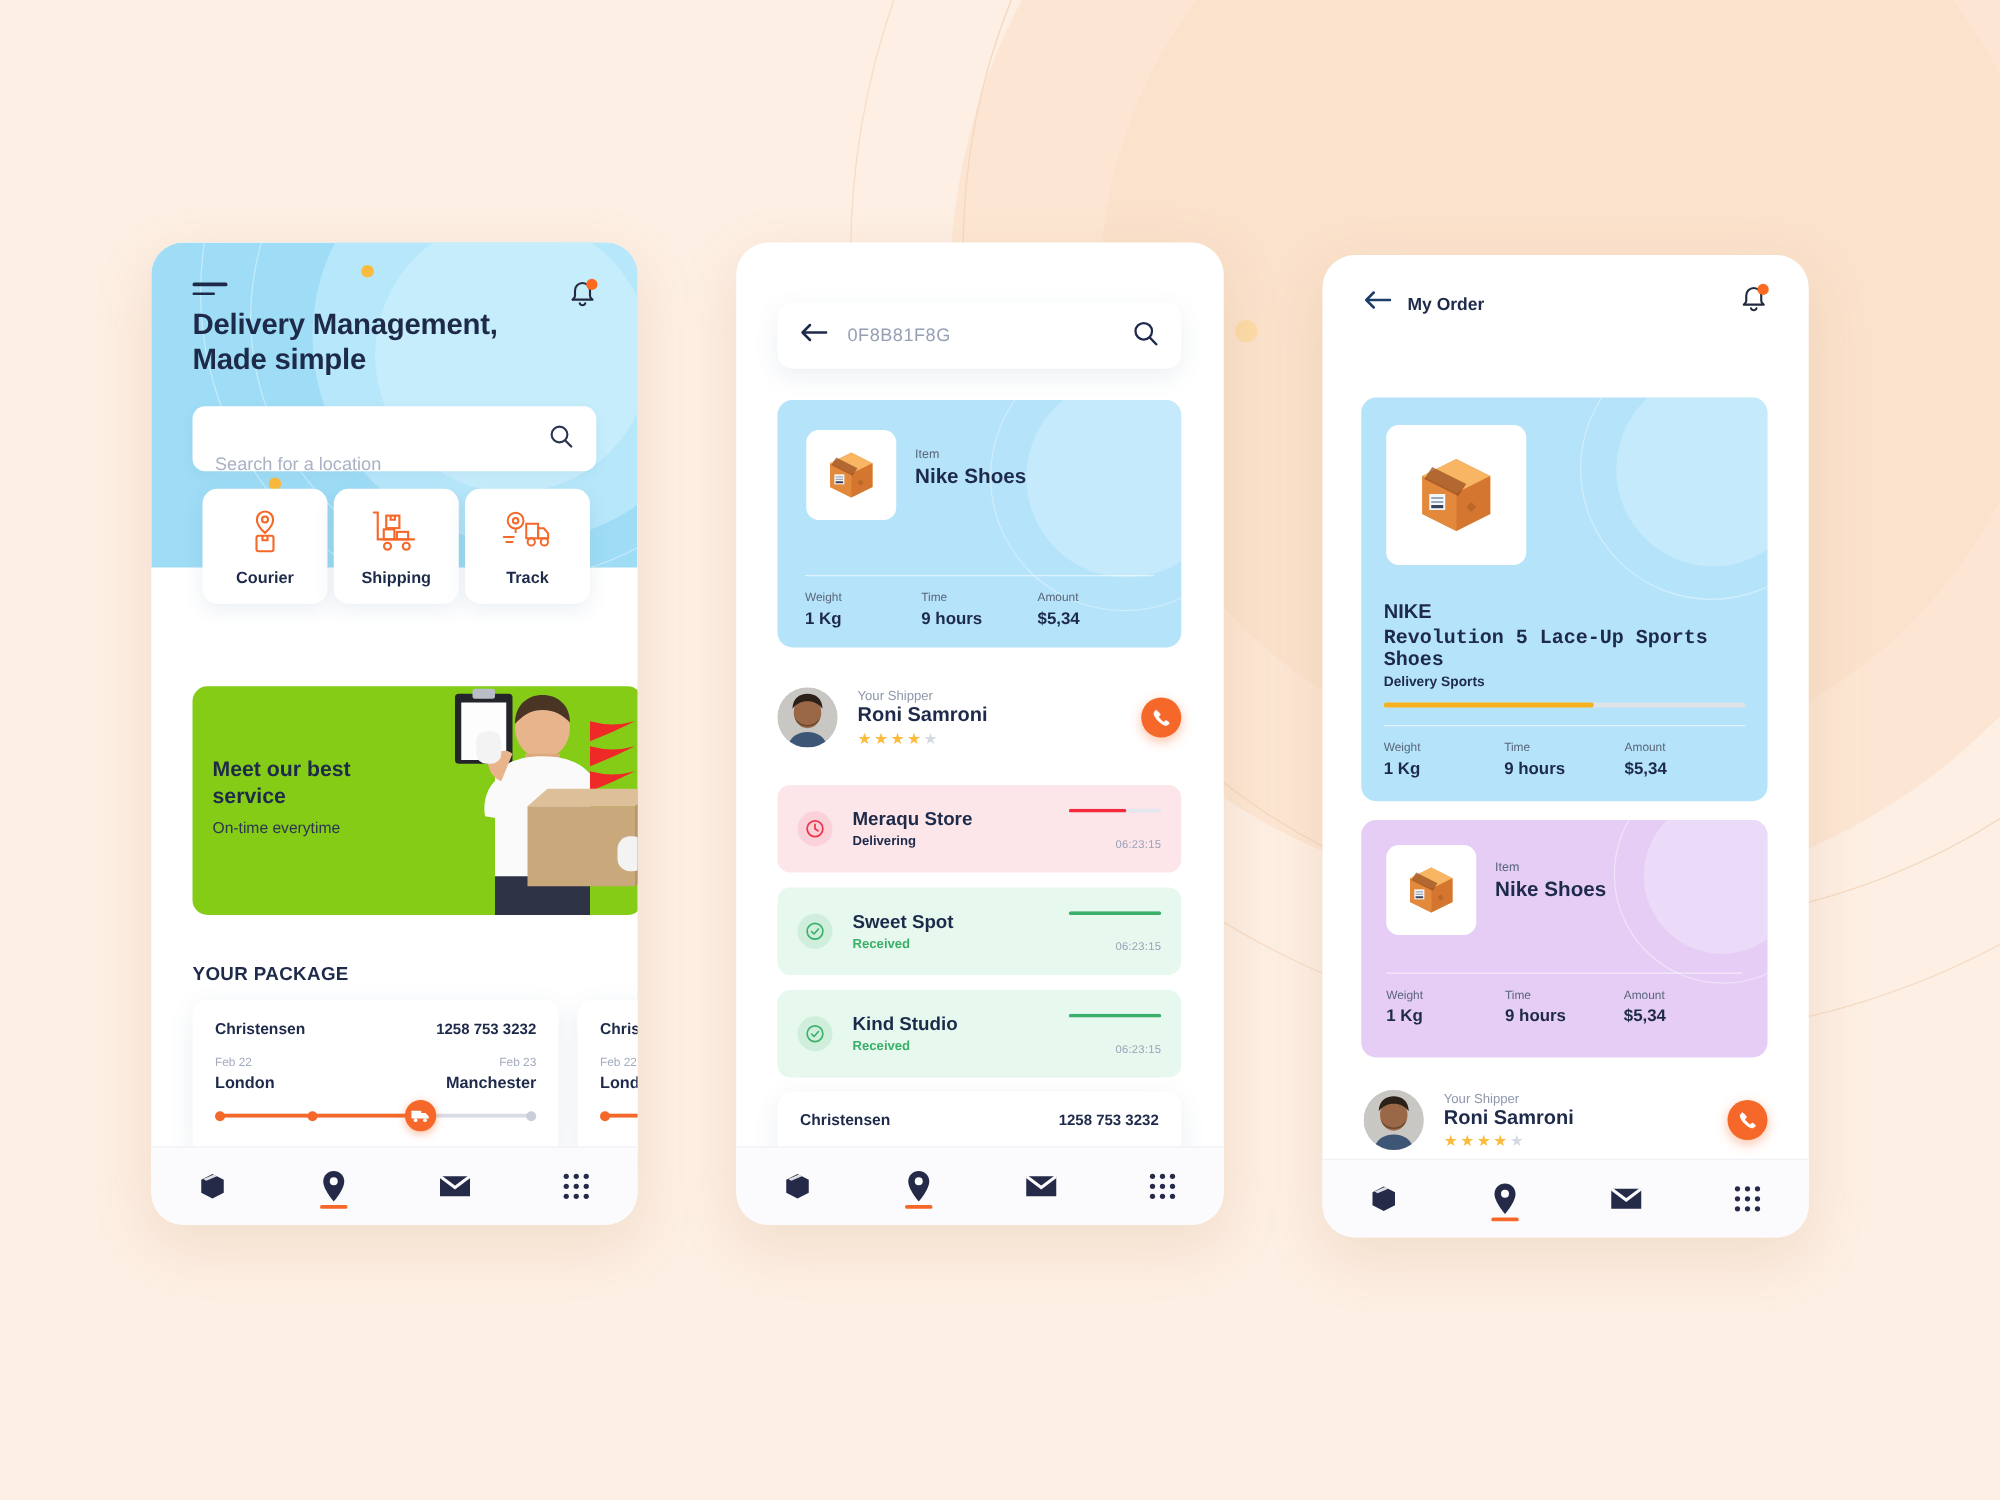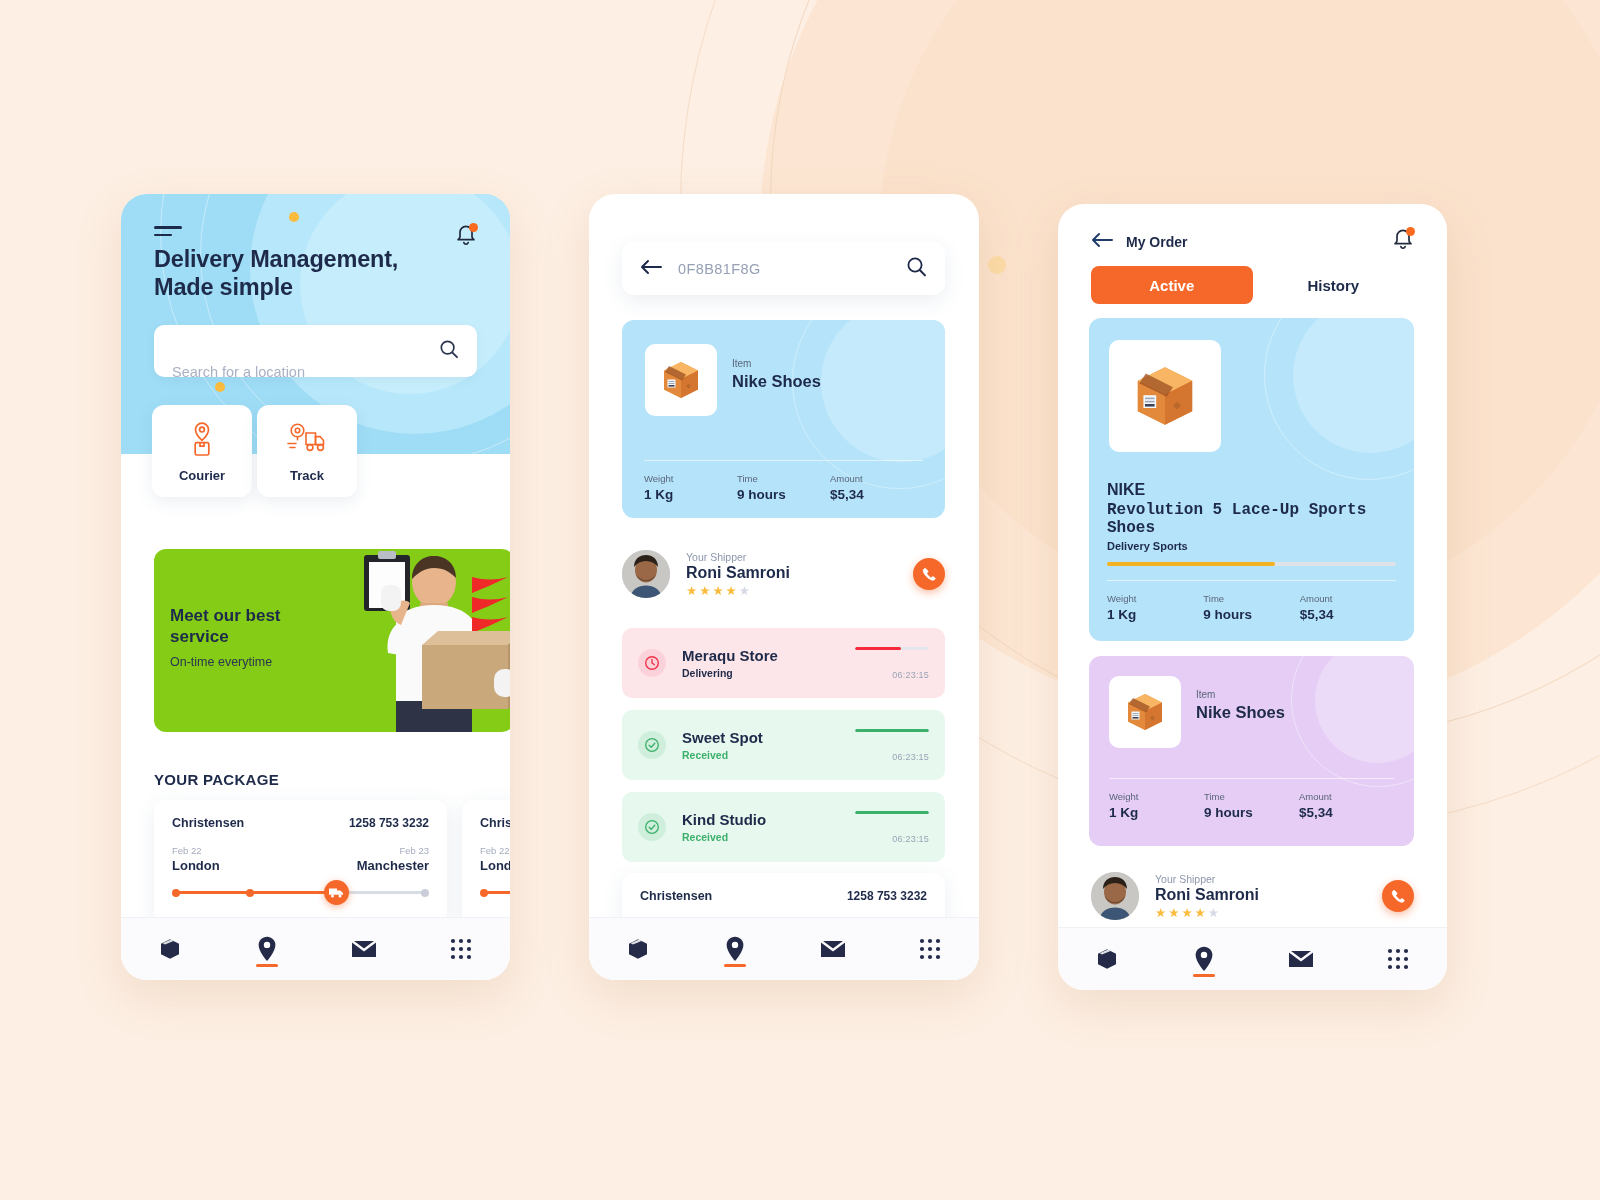--- a/index.html
+++ b/index.html
@@ -72,21 +72,21 @@
     position:absolute; left:33px; top:131px; width:323px; height:52px;
     background:#fff; border-radius:10px; display:flex; align-items:center;
     padding: 0 18px; box-shadow: 0 3px 10px rgba(40,80,120,.06);
   }
   .s1-search input {
     flex:1; border:none; outline:none; font-size:14.5px; color:#1E2A4A;
     font-family:inherit; background:transparent;margin-top:41px;
   }
   .s1-search input::placeholder{ color:#A9B1C4; }
 
-  .s1-actions { position:absolute; left:31px; top:211px; width:330px; display:flex; gap:5px;}
+  .s1-actions { position:absolute; left:31px; top:197px; width:330px; display:flex; gap:5px;justify-content:center;}
   .act-card {
     width:100px; height:92px; background:#fff; border-radius:12px;
     display:flex; flex-direction:column; align-items:center; justify-content:center;
     box-shadow: 0 5px 16px rgba(60,100,140,.10); cursor:pointer;
   }
   .act-card .ico { height:40px; display:flex; align-items:center; justify-content:center; }
   .act-card .lbl { margin-top:9px; font-size:13px; font-weight:700; color:#1E2A4A; }
 
   .s1-banner {
     position:absolute; left:33px; top:355px; width:360px; height:183px;
@@ -300,20 +300,34 @@
           <path d="M15 3.2c-3.6 0-6.5 2.9-6.5 6.5 0 4.8 6.5 10.6 6.5 10.6s6.5-5.8 6.5-10.6c0-3.6-2.9-6.5-6.5-6.5z"></path>
           <circle cx="15" cy="9.6" r="2.4"></circle>
           <rect x="8.2" y="22.6" width="13.6" height="12.4" rx="1.6"></rect>
           <path d="M13 22.6v3.6h4v-3.6"></path>
         </svg>
       </span>
       <span class="lbl">Courier</span>
     </div>
     <div class="act-card">
       <span class="ico">
+        <svg width="42" height="36" viewBox="0 0 42 36" fill="none" stroke="#F5682A" stroke-width="1.7">
+          <path d="M3 3h3.2v21.5h29" stroke-linecap="round"></path>
+          <rect x="13" y="5.5" width="10.5" height="10"></rect>
+          <path d="M16.5 5.5v3.3h3.4V5.5"></path>
+          <rect x="11" y="16.5" width="8.5" height="8"></rect>
+          <rect x="21.5" y="18.5" width="9" height="6"></rect>
+          <circle cx="14" cy="30" r="2.8"></circle>
+              <circle cx="29" cy="30" r="2.8"></circle>
+        </svg>
+      </span>
+      <span class="lbl">Shipping</span>
+    </div>
+    <div class="act-card">
+      <span class="ico">
         <svg width="44" height="34" viewBox="0 0 44 34" fill="none" stroke="#F5682A" stroke-width="1.6">
           <circle cx="12.5" cy="8.5" r="6.3"></circle>
               <circle cx="12.5" cy="8.5" r="2.2"></circle>
           <path d="M12.5 14.8v3.6"></path>
           <path d="M21 11h9.5v11.5H21z"></path>
           <path d="M30.5 14.6h4.6l3.4 4v4H30.5z"></path>
           <circle cx="25" cy="25.5" r="2.9"></circle>
               <circle cx="35.5" cy="25.5" r="2.9"></circle>
           <path d="M3 21.5h8M5 25.5h5" stroke-linecap="round"></path>
         </svg>
@@ -649,24 +663,20 @@
   </div>
 
   <div class="bell-wrap" style="right:33px; top:24px;">
     <svg width="22" height="24" viewBox="0 0 22 24" fill="none">
       <path d="M11 2.4c-3.4 0-6 2.7-6 6v4.1c0 .8-.3 1.5-.9 2L3 15.7h16l-1.1-1.2c-.6-.5-.9-1.2-.9-2V8.4c0-3.3-2.6-6-6-6z" stroke="#222A3E" stroke-width="1.7" stroke-linejoin="round"></path>
       <path d="M8.8 18.6a2.3 2.3 0 004.4 0" stroke="#222A3E" stroke-width="1.7" stroke-linecap="round"></path>
     </svg>
     <div class="bell-badge"></div>
   </div>
 
-  <div class="s3-tabs">
-    <div class="tab active">Active</div>
-    <div class="tab inactive">History</div>
-  </div>
 
   <div class="o-card blue">
     <div class="bubble" style="position:absolute;border-radius:50%;background:rgba(255,255,255,.22);width:155px;height:155px;right:-34px;top:-20px;"></div>
     <div class="bubble-ring" style="position:absolute;border-radius:50%;border:1px solid rgba(255,255,255,.38);width:210px;height:210px;right:-60px;top:-48px;"></div>
     <div class="o-thumb">
       <svg width="80" height="80" viewBox="0 0 50 50">
         <path d="M25 7l17 8.5v19L25 43 8 34.5v-19z" fill="#F0A04B"></path>
         <path d="M8 15.5L25 24l17-8.5L25 7z" fill="#F8B563"></path>
         <path d="M25 24v19L8 34.5v-19z" fill="#E2893C"></path>
         <path d="M25 24l17-8.5v19L25 43z" fill="#D4762F"></path>

